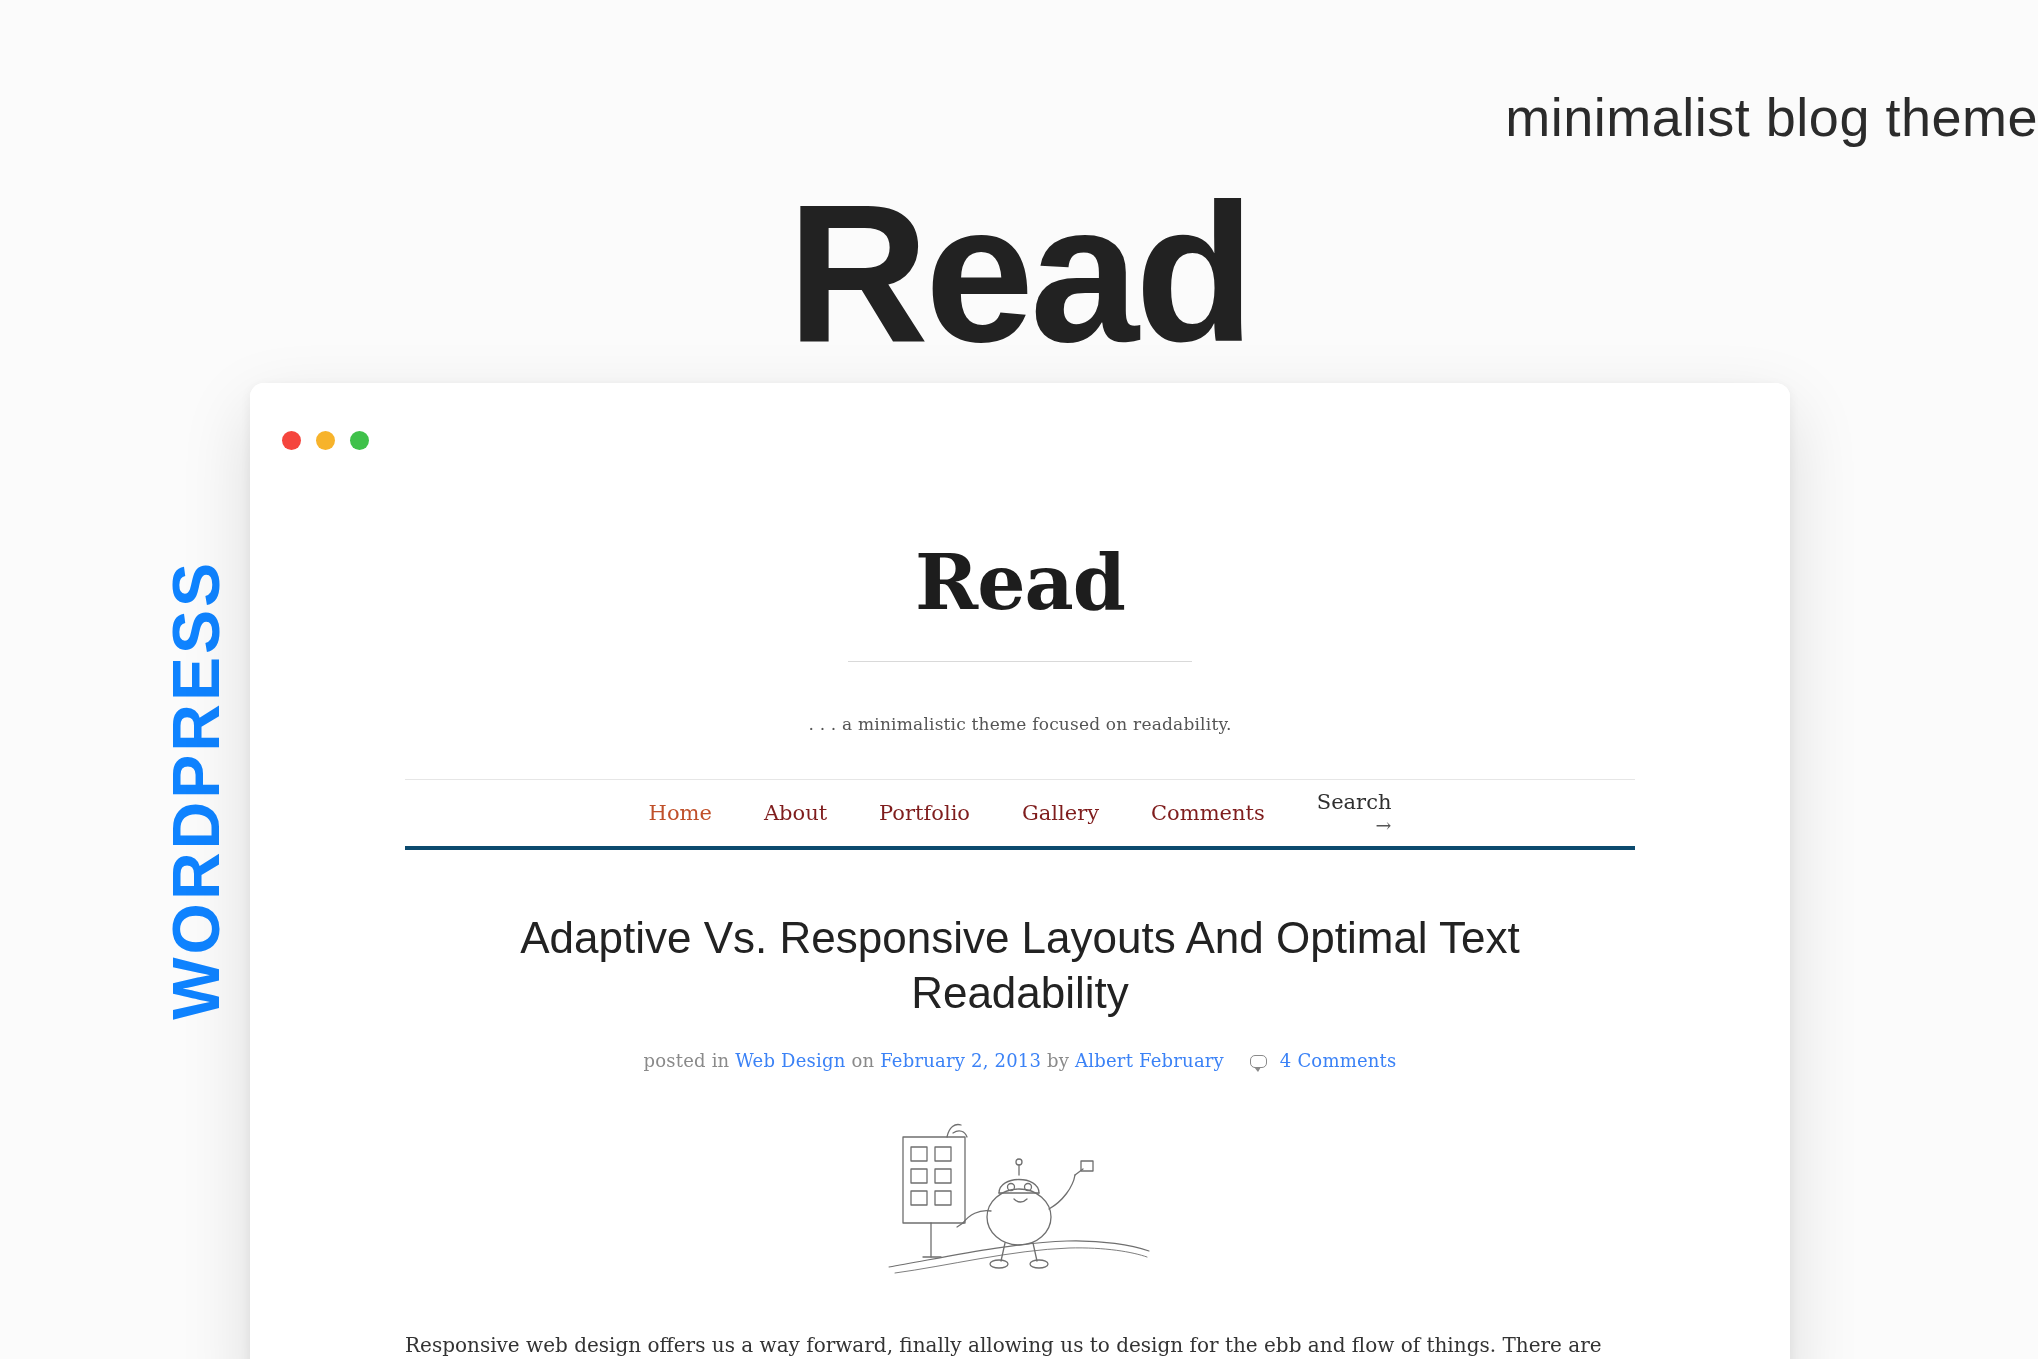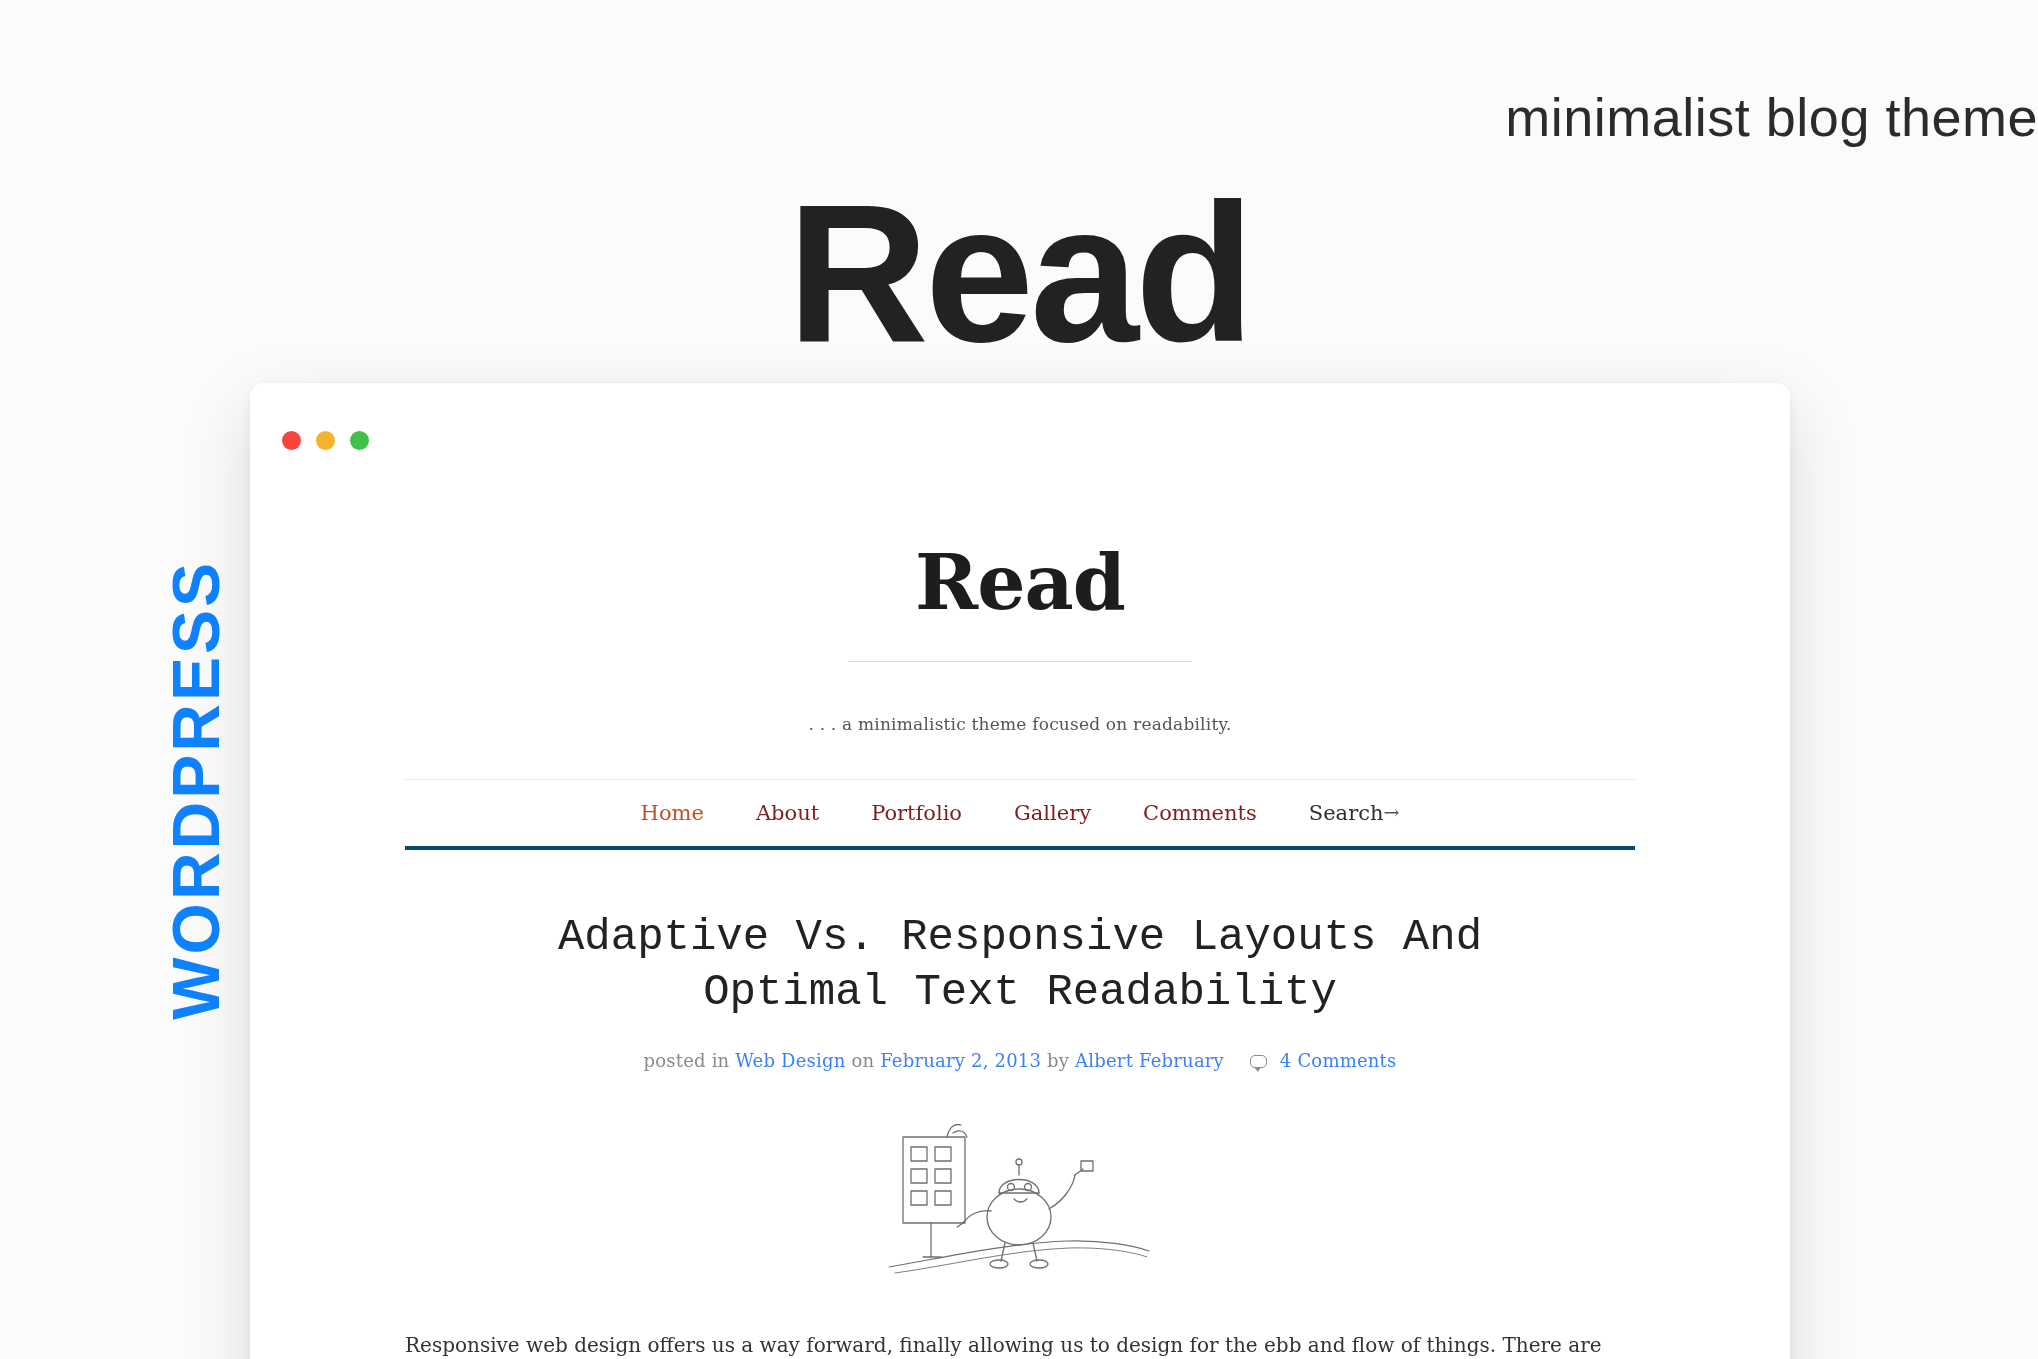--- a/index.html
+++ b/index.html
@@ -140,30 +140,31 @@
     text-decoration: none;
     cursor: pointer;
   }
   .nav-item.active { color: #c0502a; }
   .nav-search {
     font-family: "DejaVu Serif", serif;
     font-size: 21px;
     color: #2f2f2f;
     padding: 0 26px;
     display: flex;
-    align-items: flex-start;
+    align-items: flex-end;
     cursor: pointer;
+    flex-direction: column;
   }
   .nav-search .arrow { font-size: 19px; color: #555; }
 
   .post {
     padding-top: 60px;
   }
   .post-title {
-    font-family: Liberation Mono, monospace;
+    font-family: Liberation Sans, sans-serif;
     font-size: 44px;
     line-height: 1.25;
     color: #222222;
     text-align: center;
     max-width: 1030px;
     margin: 0 auto;
     font-weight: 400;
   }
   .post-meta {
     margin-top: 30px;

